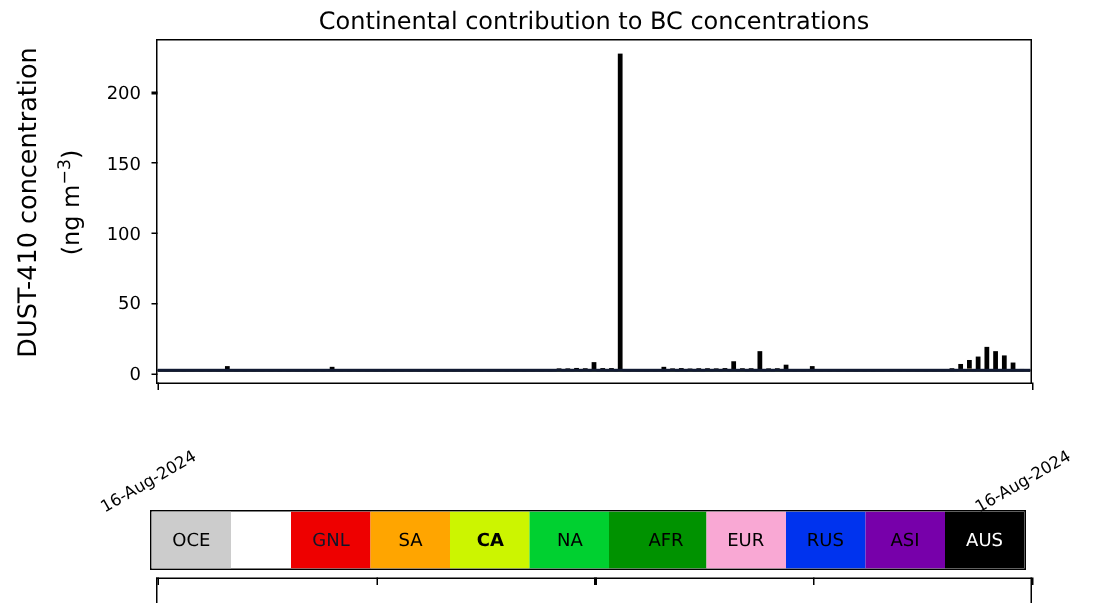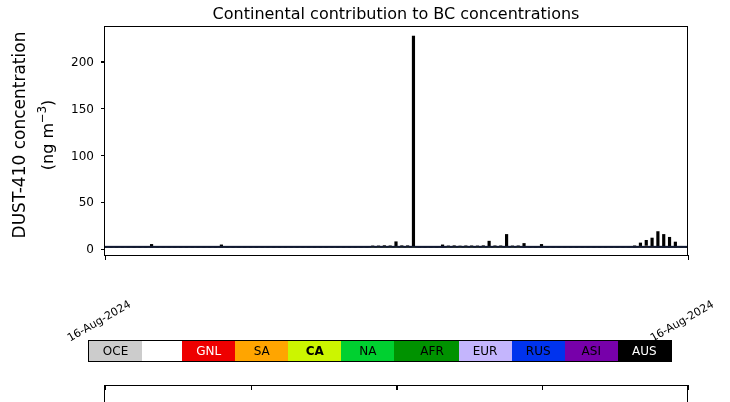--- a/index.html
+++ b/index.html
@@ -131,24 +131,24 @@
     font-size: 11px;
     line-height: 14px;
     white-space: nowrap;
     transform-origin: right top;
     transform: rotate(-30deg) translateX(-100%);
   }
 
   
   #legend-axes {
     position: absolute;
-    left: 88px;
+    left: 100px;
     top: 340px;
     width: 584px;
-    height: 22px;
+    height: 40px;
     border: 1.2px solid #000000;
     box-sizing: border-box;
     display: flex;
     overflow: hidden;
   }
   .legend-cell {
     flex: 1 1 0;
     display: flex;
     align-items: center;
     justify-content: center;
@@ -352,36 +352,36 @@
           <rect x="582.41" width="3.18" y="221.18" height="1.15" fill="#000000"></rect>
           <rect x="0" width="584" y="220.78" height="1.95" fill="#111a33"></rect>
         </g>
     </svg>
   </div>
 
   <div id="legend-axes">
     <div class="legend-cell" style="background: rgb(204, 204, 204); color: rgb(0, 0, 0);">
       <span>OCE</span>
     </div>
-    <div class="legend-cell" style="background: rgb(238, 0, 0); color: #ffffff; margin-left: 40px;">
+    <div class="legend-cell" style="background: rgb(238, 0, 0); color: #0f172a; margin-left: 40px;">
       <span>GNL</span>
     </div>
     <div class="legend-cell" style="background: rgb(255, 165, 0); color: rgb(0, 0, 0);">
       <span>SA</span>
     </div>
     <div class="legend-cell" style="background: rgb(204, 245, 0); color: rgb(0, 0, 0); font-weight: bold;">
       <span>CA</span>
     </div>
     <div class="legend-cell" style="background: rgb(0, 208, 48); color: rgb(0, 0, 0);">
       <span>NA</span>
     </div>
     <div class="legend-cell" style="background: rgb(0, 146, 0); color: rgb(0, 0, 0); padding-left: 11px;">
       <span>AFR</span>
     </div>
-    <div class="legend-cell" style="background: #c4b5fd; color: rgb(0, 0, 0);">
+    <div class="legend-cell" style="background: #f9a8d4; color: rgb(0, 0, 0);">
       <span>EUR</span>
     </div>
     <div class="legend-cell" style="background: rgb(0, 51, 238); color: rgb(0, 0, 0);">
       <span>RUS</span>
     </div>
     <div class="legend-cell" style="background: rgb(119, 0, 170); color: rgb(0, 0, 0);">
       <span>ASI</span>
     </div>
     <div class="legend-cell" style="background: rgb(0, 0, 0); color: rgb(255, 255, 255);">
       <span>AUS</span>

